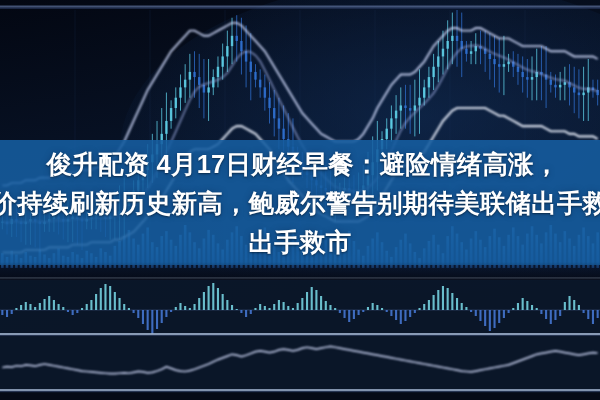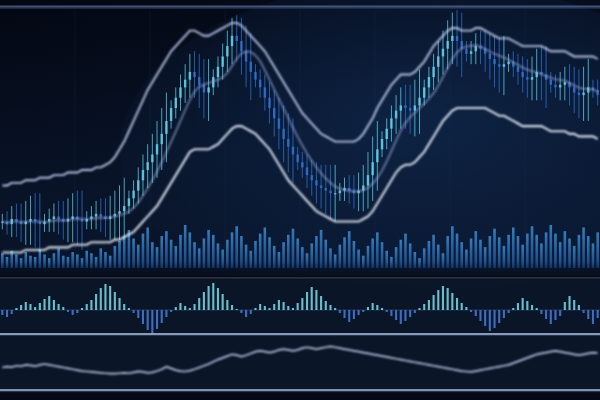--- a/index.html
+++ b/index.html
@@ -636,15 +636,22 @@
       <path id="indicator-line" fill="none" stroke="#c2cbea" stroke-width="1.7" opacity=".95" filter="url(#soft)" d="M2.34 367.52 L7.03 366.64 L11.72 367.08 L16.41 365.76 L21.09 366.20 L25.78 364.88 L30.47 365.32 L35.16 366.20 L39.84 364.88 L44.53 364.00 L49.22 364.88 L53.91 365.76 L58.59 366.64 L63.28 367.52 L67.97 368.40 L72.66 369.28 L77.34 370.16 L82.03 371.04 L86.72 371.48 L91.41 371.92 L96.09 372.36 L100.78 372.80 L105.47 373.24 L110.16 373.68 L114.84 373.68 L119.53 373.24 L124.22 372.80 L128.91 373.24 L133.59 372.36 L138.28 371.48 L142.97 371.92 L147.66 372.80 L152.34 372.36 L157.03 371.04 L161.72 369.28 L166.41 366.64 L171.09 368.40 L175.78 370.16 L180.47 371.04 L185.16 371.48 L189.84 370.60 L194.53 369.28 L199.22 367.52 L203.91 365.76 L208.59 364.00 L213.28 361.80 L217.97 359.60 L222.66 357.84 L227.34 356.08 L232.03 354.32 L236.72 355.20 L241.41 356.52 L246.09 355.20 L250.78 353.44 L255.47 351.68 L260.16 350.80 L264.84 351.68 L269.53 352.56 L274.22 351.68 L278.91 349.92 L283.59 349.04 L288.28 349.92 L292.97 350.80 L297.66 349.92 L302.34 348.16 L307.03 347.28 L311.72 348.16 L316.41 349.04 L321.09 348.16 L325.78 347.28 L330.47 346.40 L335.16 347.28 L339.84 348.16 L344.53 349.04 L349.22 349.92 L353.91 350.80 L358.59 351.68 L363.28 352.56 L367.97 353.44 L372.66 354.32 L377.34 355.20 L382.03 356.08 L386.72 356.96 L391.41 357.84 L396.09 358.72 L400.78 359.60 L405.47 360.48 L410.16 361.36 L414.84 362.24 L419.53 363.12 L424.22 364.00 L428.91 364.88 L433.59 365.76 L438.28 366.64 L442.97 367.52 L447.66 368.40 L452.34 369.28 L457.03 370.16 L461.72 371.04 L466.41 371.48 L471.09 371.92 L475.78 371.04 L480.47 370.16 L485.16 369.28 L489.84 368.40 L494.53 367.52 L499.22 366.64 L503.91 365.76 L508.59 364.88 L513.28 363.12 L517.97 361.36 L522.66 359.60 L527.34 357.84 L532.03 356.08 L536.72 354.32 L541.41 353.44 L546.09 352.56 L550.78 351.68 L555.47 350.80 L560.16 351.68 L564.84 352.56 L569.53 353.44 L574.22 354.32 L578.91 355.20 L583.59 354.32 L588.28 353.44 L592.97 352.56 L597.66 353.00"></path>
 
       <g>
         <rect x="0" y="389" width="600" height="2.1" fill="#9fb2cd" opacity=".8"></rect>
         <rect x="0" y="391.1" width="600" height="1.2" fill="#32405f" opacity=".7"></rect>
       </g>
       <rect x="0" y="392.3" width="600" height="7.7" fill="#050a16"></rect>
     </svg>
   </div>
 
+  <div id="headline-banner">
+    <div id="headline-text">
+      <span class="hl-line l1">俊升配资 4月17日财经早餐：避险情绪高涨，</span>
+      <span class="hl-line l2">价持续刷新历史新高，鲍威尔警告别期待美联储出手救</span>
+      <span class="hl-line l3">出手救市</span>
+    </div>
+  </div>
   <div id="banner-fade"></div>
 
 </div>
 
 </body></html>

